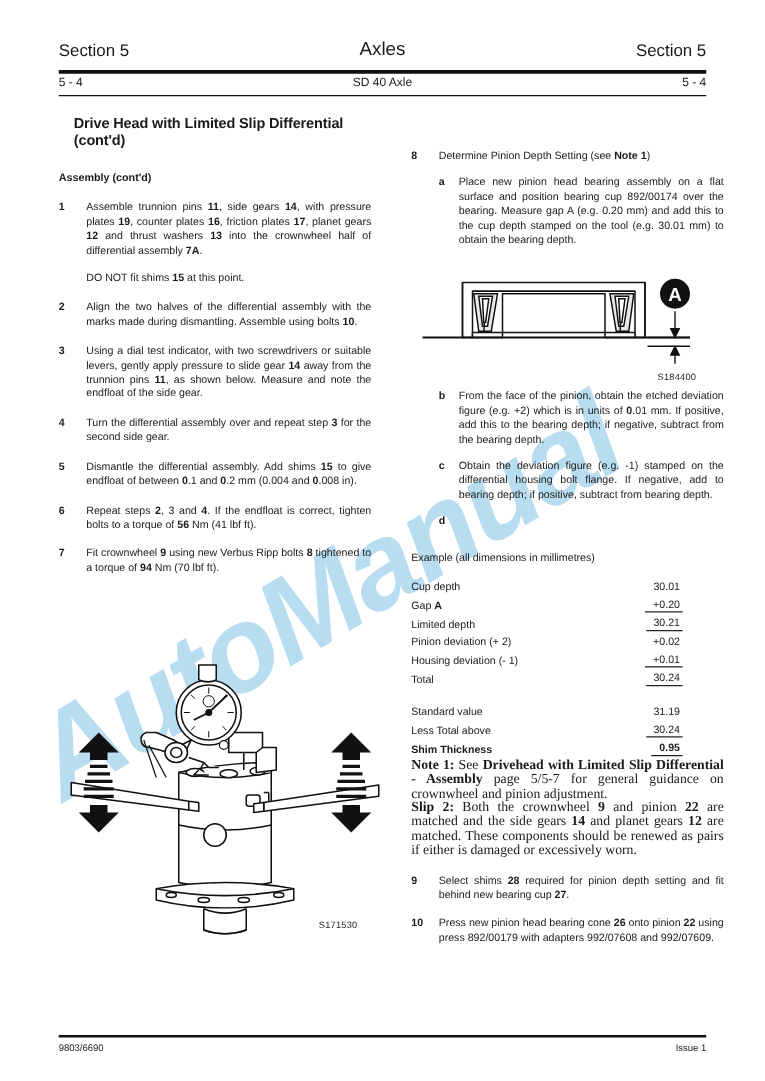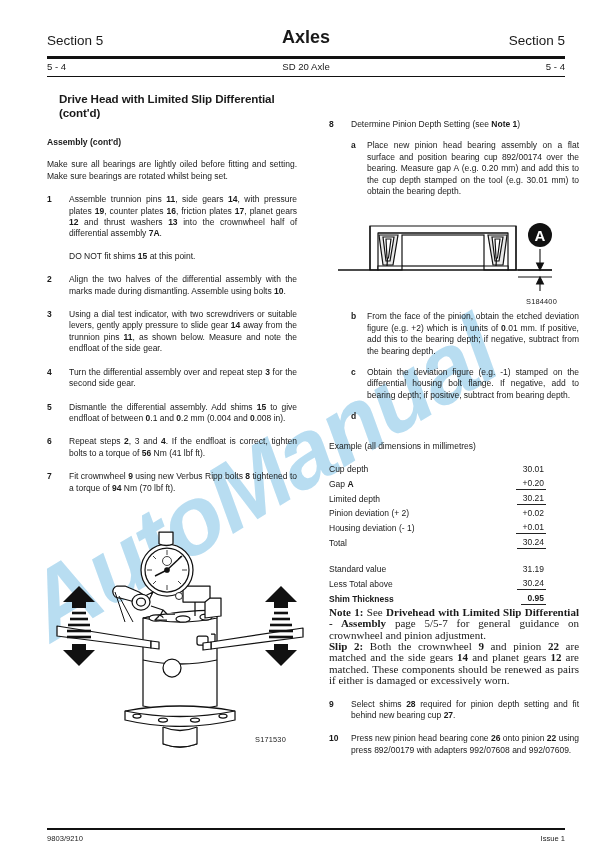--- a/index.html
+++ b/index.html
@@ -53,22 +53,22 @@
     position: absolute;
     left: 47px; top: 33px;
     width: 518px;
     display: flex;
     justify-content: space-between;
     align-items: flex-end;
     font-size: 13.5px;
     color: #1a1a1a;
   }
   .hdr-row1 .mid {
-    font-weight: bold;
-    font-size: 18px;
+    font-weight: normal;
+    font-size: 15px;
     position: absolute;
     left: 0; right: 0;
     text-align: center;
   }
   .hdr-rule {
     position: absolute;
     left: 47px; top: 56px;
     width: 518px;
     height: 2.6px;
     background: #111;
@@ -234,29 +234,28 @@
 <div class="page">
 
   <div class="hdr-row1">
     <span>Section 5</span>
     <span class="mid">Axles</span>
     <span>Section 5</span>
   </div>
   <div class="hdr-rule"></div>
   <div class="hdr-row2">
     <span>5 - 4</span>
-    <span class="mid">SD 20 Axle</span>
+    <span class="mid">SD 40 Axle</span>
     <span>5 - 4</span>
   </div>
   <div class="hdr-rule2"></div>
 
   <div class="col col-left">
     <h1 class="title">Drive Head with Limited Slip Differential (cont'd)</h1>
     <h2 class="subtitle">Assembly (cont'd)</h2>
-    <p class="body">Make sure all bearings are lightly oiled before fitting and setting. Make sure bearings are rotated whilst being set.</p>
 
     <div class="step">
       <div class="num">1</div>
       <div class="txt">
         <div>Assemble trunnion pins <b>11</b>, side gears <b>14</b>, with pressure plates <b>19</b>, counter plates <b>16</b>, friction plates <b>17</b>, planet gears <b>12</b> and thrust washers <b>13</b> into the crownwheel half of differential assembly <b>7A</b>.</div>
         <div class="sub-p">DO NOT fit shims <b>15</b> at this point.</div>
       </div>
     </div>
 
     <div class="step">
@@ -538,17 +537,17 @@
           <line x1="214" y1="101" x2="238" y2="101"></line>
           <line x1="214" y1="107" x2="238" y2="107"></line>
         </g>
       </g>
     </svg>
     <div class="fig-cap" style="left:200px; top:205px;">S171530</div>
   </div>
 
   <div class="ftr-rule"></div>
   <div class="ftr">
-    <span>9803/9210</span>
+    <span>9803/6690</span>
     <span>Issue 1</span>
   </div>
 
 </div>
 
 </body></html>

